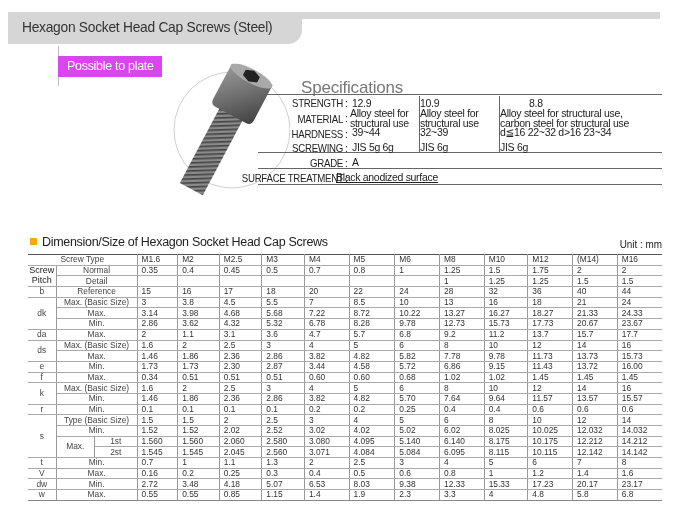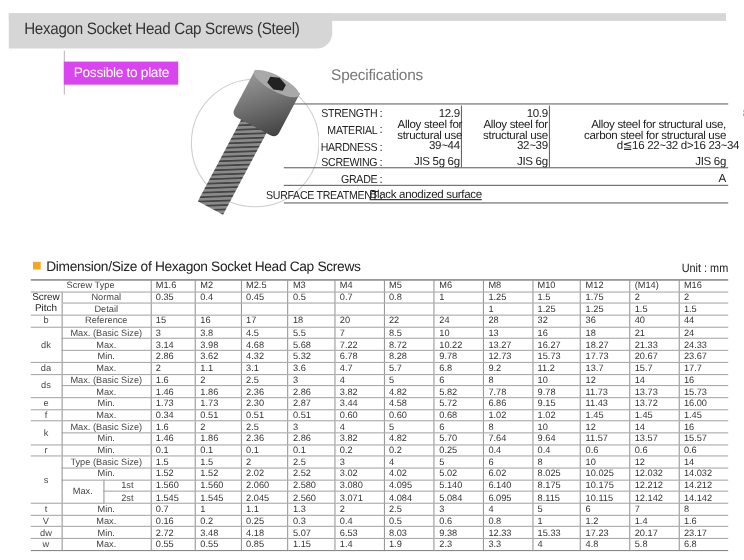--- a/index.html
+++ b/index.html
@@ -12,25 +12,25 @@
   .title-text { position: absolute; left: 22px; top: 18px; font-size: 15px; color: #333; letter-spacing: -0.3px; transform: scaleX(0.92); transform-origin: left; white-space: nowrap; }
 
   .vline { position: absolute; left: 58px; top: 46px; width: 1px; height: 40px; background: #bbb; }
 
   .plate-badge { position: absolute; left: 58px; top: 56px; width: 104px; height: 21px; background: #d946ef; color: #fff; font-size: 12.5px; line-height: 21px; padding-left: 9px; letter-spacing: -0.3px; }
 
   
   .screw-area { position: absolute; left: 150px; top: 58px; width: 140px; height: 150px; }
 
   
-  .spec-title { position: absolute; left: 301px; top: 60px; font-size: 14px; color: #777; letter-spacing: -0.2px; }
+  .spec-title { position: absolute; left: 301px; top: 78px; font-size: 17px; color: #777; letter-spacing: -0.2px; }
   .spec-rule { position: absolute; height: 1px; background: #666; left: 258px; width: 404px; }
   .spec-label { position: absolute; text-align: right; width: 110px; left: 233px; white-space: nowrap; letter-spacing: -0.3px; font-size: 10.5px; transform: scaleX(0.92); transform-origin: right; }
   .spec-colon { position: absolute; left: 345px; font-size: 10.5px; }
-  .spec-cell { position: absolute; text-align: right; font-size: 10.5px; line-height: 10px; letter-spacing: -0.3px; }
+  .spec-cell { position: absolute; text-align: left; font-size: 10.5px; line-height: 10px; letter-spacing: -0.3px; }
   .spec-vsep { position: absolute; width: 1px; background: #666; top: 96px; height: 56px; }
 
   
   .dim-title { position: absolute; left: 30px; top: 235px; font-size: 12.5px; color: #222; letter-spacing: -0.3px; white-space: nowrap; }
   .dim-title .sq { display: inline-block; width: 7px; height: 7px; background: #f5a623; margin-right: 5px; vertical-align: 1px; }
   .unit { position: absolute; right: 14px; top: 238px; font-size: 11px; color: #222; transform: scaleX(0.9); transform-origin: right; }
 
   
   table.dim { position: absolute; left: 28px; top: 254px; width: 634px; border-collapse: collapse; font-size: 8.4px; color: #333; table-layout: fixed; }
   table.dim td { height: 10.7px; line-height: 9px; padding: 0 0 0 4px; border-bottom: 1px solid #aaa; border-right: 1px solid #999; white-space: nowrap; overflow: hidden; }
@@ -103,21 +103,21 @@
 
 <div class="spec-cell" style="left:420px; width:78px; top:98px;">10.9</div>
 <div class="spec-cell" style="left:420px; width:78px; top:108px;">Alloy steel for</div>
 <div class="spec-cell" style="left:420px; width:78px; top:118px;">structural use</div>
 <div class="spec-cell" style="left:420px; width:78px; top:127px;">32~39</div>
 <div class="spec-cell" style="left:420px; width:78px; top:142px;">JIS 6g</div>
 
 <div class="spec-cell" style="left:529px; width:160px; top:98px;">8.8</div>
 <div class="spec-cell" style="left:500px; width:160px; top:108px;">Alloy steel for structural use,</div>
 <div class="spec-cell" style="left:500px; width:160px; top:118px;">carbon steel for structural use</div>
-<div class="spec-cell" style="left:512px; width:160px; top:127px;">d≦16  22~32  d&gt;16  23~34</div>
+<div class="spec-cell" style="left:500px; width:160px; top:127px;">d≦16  22~32  d&gt;16  23~34</div>
 <div class="spec-cell" style="left:500px; width:160px; top:142px;">JIS 6g</div>
 
 <div class="spec-cell" style="left:352px; width:308px; top:157px;">A</div>
 <div class="spec-cell" style="left:336px; width:200px; top:172px; text-align:left;text-decoration:underline;">Black anodized surface</div>
 
 <div class="dim-title"><span class="sq"></span><span>Dimension/Size of Hexagon Socket Head Cap Screws</span></div>
 <div class="unit">Unit : mm</div>
 
 <table class="dim" id="dimtable">
   <colgroup>

